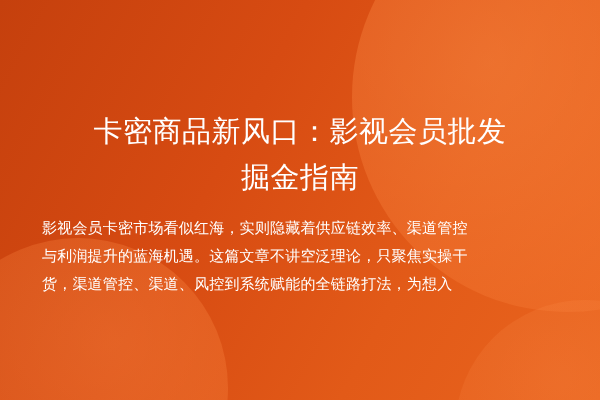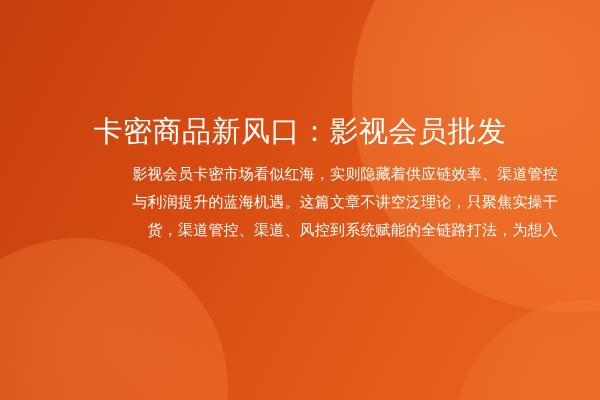--- a/index.html
+++ b/index.html
@@ -84,23 +84,23 @@
     display: block;
     color: #ffffff;
     font-size: 29px;
     line-height: 46px;
     font-weight: 400;
     letter-spacing: 0.5px;
     white-space: nowrap;
   }
 
   #body-block {
-    margin-top: 6px;
+    margin-top: 14px;
     width: 516px;
-    text-align: right;
+    text-align: left;
   }
 
   .body-line {
     display: block;
     color: #ffffff;
     font-size: 15px;
     line-height: 28px;
     font-weight: 400;
     letter-spacing: 0.2px;
     white-space: nowrap;
@@ -112,20 +112,21 @@
 <div id="banner">
 
   <div class="blob" id="blob-top-right"></div>
   <div class="blob" id="blob-bottom-left"></div>
   <div class="blob" id="blob-bottom-right"></div>
 
   <div id="content">
 
     <div id="title-block">
       <span class="title-line">卡密商品新风口：影视会员批发</span>
+      <span class="title-line">掘金指南</span>
     </div>
 
     <div id="body-block">
       <span class="body-line">影视会员卡密市场看似红海，实则隐藏着供应链效率、渠道管控</span>
       <span class="body-line">与利润提升的蓝海机遇。这篇文章不讲空泛理论，只聚焦实操干</span>
       <span class="body-line">货，渠道管控、渠道、风控到系统赋能的全链路打法，为想入</span>
     </div>
 
   </div>
 </div>

